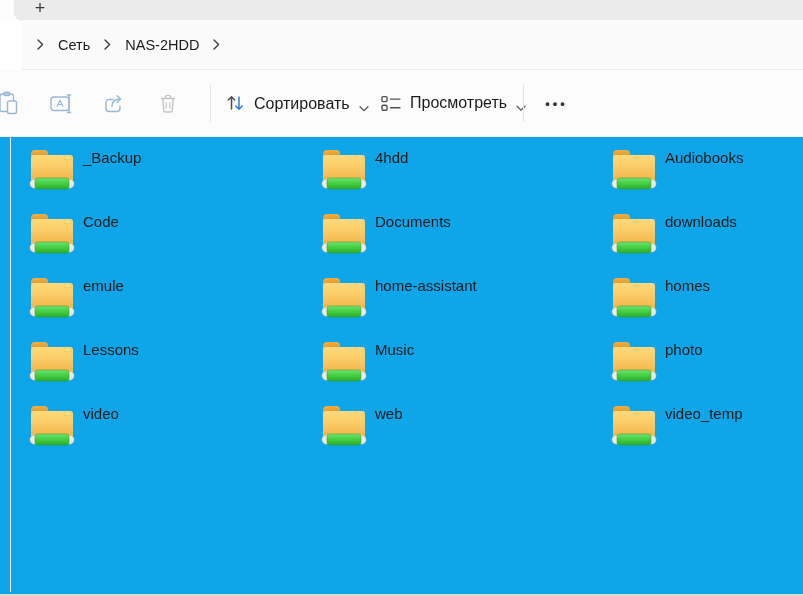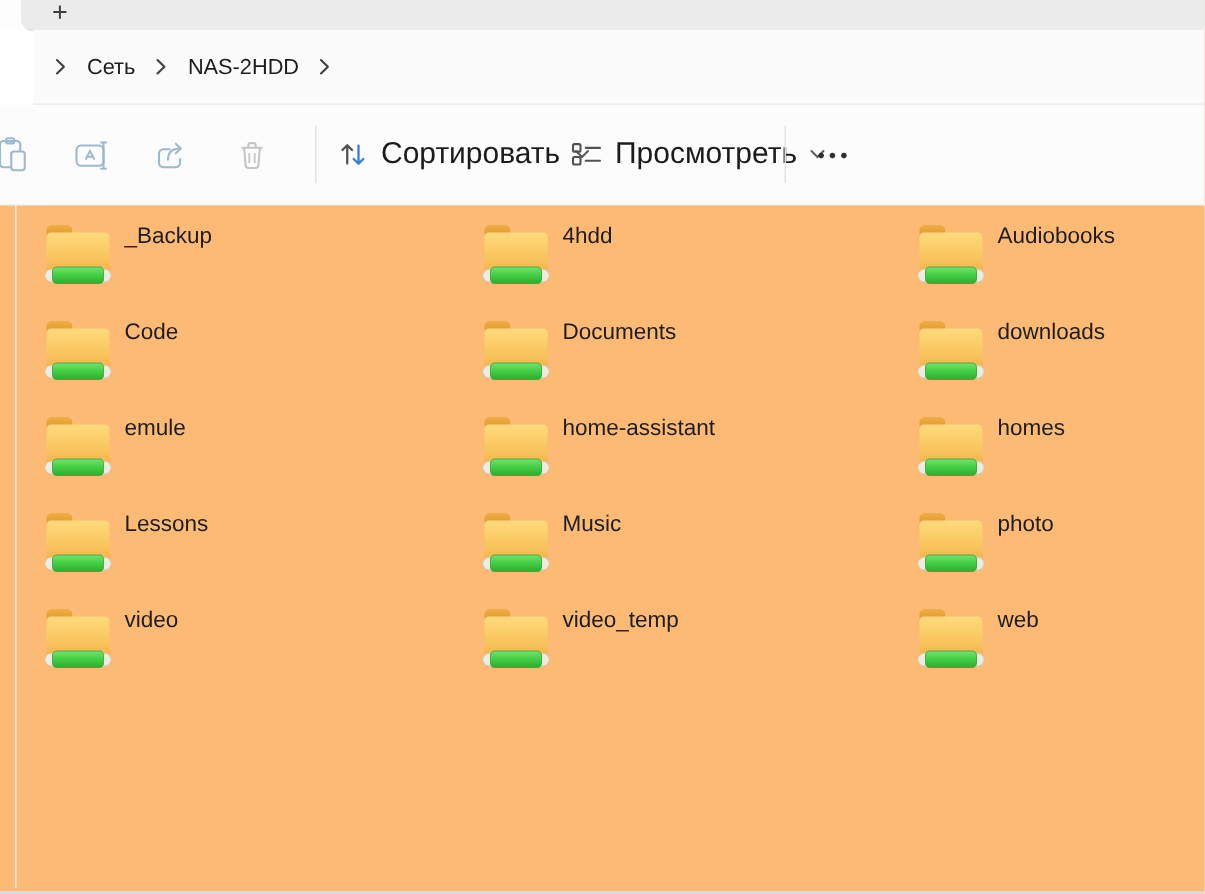--- a/index.html
+++ b/index.html
@@ -31,30 +31,30 @@
   .bc-chev{margin:0 6px;display:flex;align-items:center;}
   
   .toolbar{
     position:absolute;top:70px;left:0;right:0;height:66px;
     background:#fcfcfc;border-bottom:1px solid #f0f0f0;
   }
   .tb-abs{position:absolute;top:50%;transform:translateY(-50%);}
   .tb-icon-btn{width:40px;height:40px;display:flex;align-items:center;justify-content:center;border-radius:5px;}
   .tb-divider{width:1px;height:38px;background:#e4e4e4;}
   .tb-text-btn{
-    display:flex;align-items:center;gap:9px;padding:9px 10px;border-radius:5px;
-    font-size:20px;color:#1b1b1b;white-space:nowrap;
+    display:flex;align-items:flex-end;gap:9px;padding:9px 10px;border-radius:5px;
+    font-size:16px;color:#1b1b1b;white-space:nowrap;
   }
   .more-btn{
     width:44px;height:38px;display:flex;align-items:center;justify-content:center;
     border-radius:5px;color:#2f2f2f;font-size:13px;letter-spacing:3px;font-weight:bold;
     text-indent:3px;
   }
   
-  .content{position:absolute;top:137px;left:0;right:0;bottom:0;background:#fdba74;}
+  .content{position:absolute;top:137px;left:0;right:0;bottom:0;background:#0ea5e9;}
   .nav-pane-divider{position:absolute;left:10px;top:137px;bottom:4px;width:1px;background:#ebebeb;}
   .folder-grid{
     position:absolute;left:28px;top:10px;
     display:grid;grid-template-columns:292px 290px 193px;grid-auto-rows:64px;
   }
   .folder-item{display:flex;align-items:flex-start;gap:8px;width:max-content;max-width:100%;}
   .folder-icon{width:47px;height:44px;flex:0 0 auto;display:block;}
   .folder-label{font-size:15px;color:#1d1d1d;margin-top:2px;white-space:nowrap;}
   .window-bottom-border{position:absolute;left:0;right:0;bottom:0;height:2px;background:#dadada;}
   svg{display:block;}
@@ -354,30 +354,30 @@
 
   <div class="folder-item">
     <span class="folder-icon">
       <svg width="47" height="44" viewBox="0 0 47 44">
         <path d="M3 10 V6.8 C3 4.7 4.7 3 6.8 3 h9.6 c2.1 0 3.8 1.7 3.8 3.8 V10 z" fill="url(#gTab)"></path>
         <rect x="3" y="8" width="42" height="31" rx="3" fill="url(#gBody)"></rect>
         <rect x="2" y="32.5" width="44" height="8.5" rx="4.2" fill="#EDECE0" stroke="#CCCBBF" stroke-width="0.6"></rect>
         <rect x="7" y="31" width="34" height="11" rx="2.8" fill="url(#gGreen)" stroke="#2E9E2E" stroke-width="0.5"></rect>
       </svg>
     </span>
+    <span class="folder-label">web</span>
+  </div>
+
+  <div class="folder-item">
+    <span class="folder-icon">
+      <svg width="47" height="44" viewBox="0 0 47 44">
+        <path d="M3 10 V6.8 C3 4.7 4.7 3 6.8 3 h9.6 c2.1 0 3.8 1.7 3.8 3.8 V10 z" fill="url(#gTab)"></path>
+        <rect x="3" y="8" width="42" height="31" rx="3" fill="url(#gBody)"></rect>
+        <rect x="2" y="32.5" width="44" height="8.5" rx="4.2" fill="#EDECE0" stroke="#CCCBBF" stroke-width="0.6"></rect>
+        <rect x="7" y="31" width="34" height="11" rx="2.8" fill="url(#gGreen)" stroke="#2E9E2E" stroke-width="0.5"></rect>
+      </svg>
+    </span>
     <span class="folder-label">video_temp</span>
-  </div>
-
-  <div class="folder-item">
-    <span class="folder-icon">
-      <svg width="47" height="44" viewBox="0 0 47 44">
-        <path d="M3 10 V6.8 C3 4.7 4.7 3 6.8 3 h9.6 c2.1 0 3.8 1.7 3.8 3.8 V10 z" fill="url(#gTab)"></path>
-        <rect x="3" y="8" width="42" height="31" rx="3" fill="url(#gBody)"></rect>
-        <rect x="2" y="32.5" width="44" height="8.5" rx="4.2" fill="#EDECE0" stroke="#CCCBBF" stroke-width="0.6"></rect>
-        <rect x="7" y="31" width="34" height="11" rx="2.8" fill="url(#gGreen)" stroke="#2E9E2E" stroke-width="0.5"></rect>
-      </svg>
-    </span>
-    <span class="folder-label">web</span>
   </div>
 </div>
 </div>
 <div class="nav-pane-divider"></div>
 <div class="window-bottom-border"></div>
 
 </body></html>

